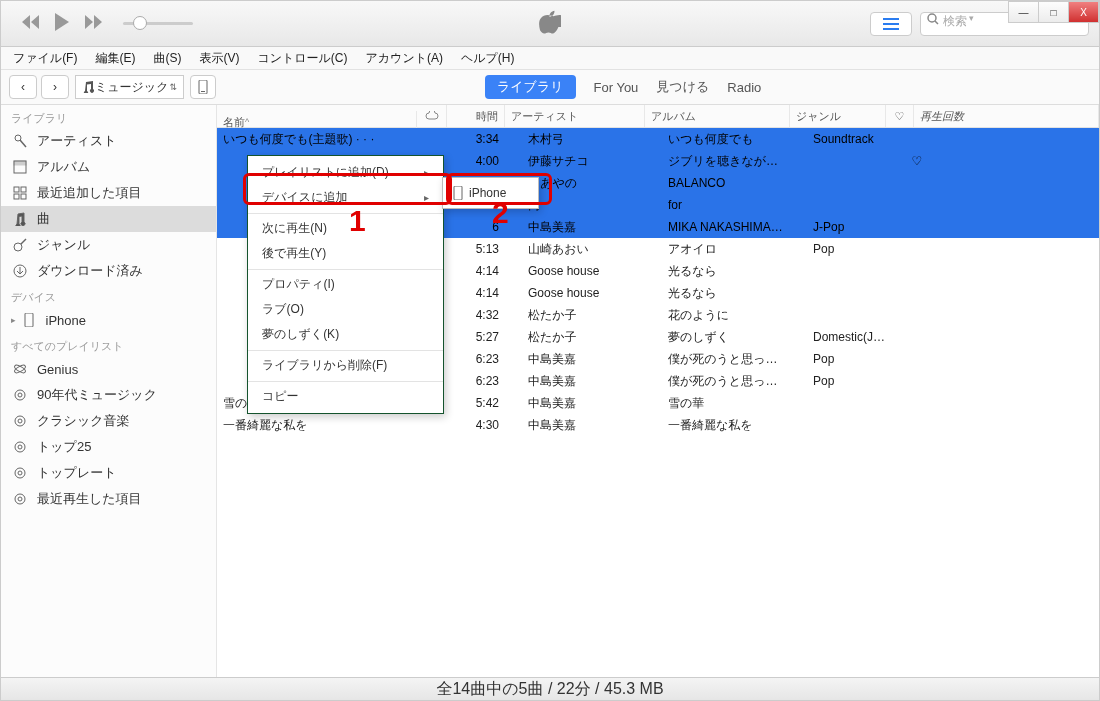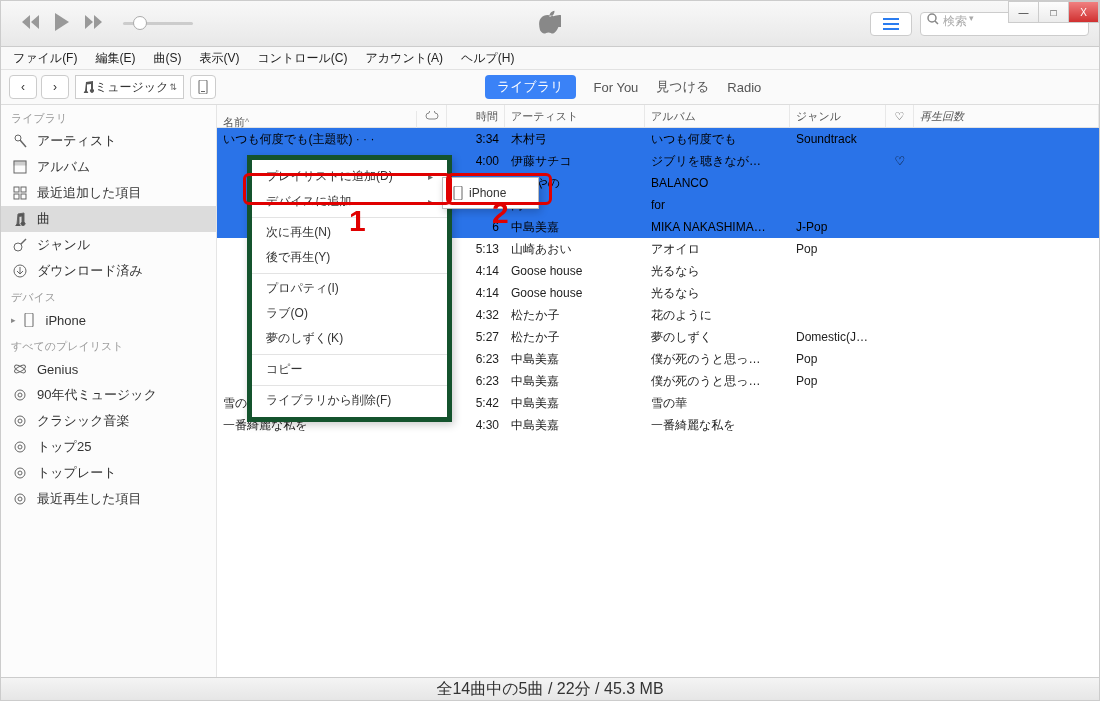--- a/index.html
+++ b/index.html
@@ -56,27 +56,27 @@
   .th.heart{flex:0 0 28px;justify-content:center;}
   .th.plays{flex:1;font-style:italic;}
   
   .list{flex:1;position:relative;overflow:hidden;}
   .trow{height:22px;display:flex;align-items:center;font-size:12px;color:#222;}
   .trow.sel{background:#2a73e8;color:#000000;}
   .td{padding:0 6px;box-sizing:border-box;overflow:hidden;white-space:nowrap;text-overflow:ellipsis;}
   .td.name{flex:0 0 200px;}
   .td.cloud{flex:0 0 30px;text-align:center;}
   .td.time{flex:0 0 58px;text-align:right;}
-  .td.artist{flex:0 0 140px;}
+  .td.artist{flex:0 0 140px;margin-left:17px;}
   .td.album{flex:0 0 145px;}
   .td.genre{flex:0 0 96px;}
   .td.heart{flex:0 0 28px;text-align:center;}
   .td.plays{flex:1;}
   
-  .ctx{position:absolute;left:30px;top:27px;width:195px;background:#fff;border:5px solid #14532d;box-shadow:2px 3px 8px rgba(0,0,0,0.2);z-index:20;padding:4px 0;}
+  .ctx{position:absolute;left:30px;top:27px;width:195px;background:#fff;border:1px solid #14532d;box-shadow:2px 3px 8px rgba(0,0,0,0.2);z-index:20;padding:4px 0;}
   .ctx .mi{padding:4px 14px;font-size:12px;display:flex;justify-content:space-between;align-items:center;}
   .ctx .mi.sep{border-top:1px solid #e3e3e3;margin-top:3px;padding-top:6px;}
   .ctx .arrow{font-size:10px;color:#666;}
   .sub{position:absolute;left:225px;top:49px;width:95px;background:#fff;border:1px solid #bbb;box-shadow:2px 3px 8px rgba(0,0,0,0.2);z-index:21;padding:4px 0;}
   .sub .mi{padding:4px 10px;display:flex;align-items:center;gap:6px;font-size:12px;}
   
   .hl{position:absolute;border:3px solid #e00000;border-radius:6px;z-index:30;pointer-events:none;}
   .hl.one{left:26px;top:45px;width:203px;height:26px;}
   .hl.two{left:229px;top:45px;width:100px;height:26px;}
   .num{position:absolute;font-size:30px;font-weight:bold;color:#e00000;z-index:31;font-family:Arial;}
@@ -479,24 +479,24 @@
           <div class="mi sep">
               <span>プロパティ(I)</span>
             </div>
           <div class="mi">
               <span>ラブ(O)</span>
             </div>
           <div class="mi">
               <span>夢のしずく(K)</span>
             </div>
           <div class="mi sep">
+              <span>ライブラリから削除(F)</span>
+            </div>
+          <div class="mi sep">
               <span>コピー</span>
-            </div>
-          <div class="mi sep">
-              <span>ライブラリから削除(F)</span>
             </div>
         </div>
         <div class="sub">
           <div class="mi">
             <svg width="10" height="14">
                 <rect x="1" y="0" width="8" height="14" rx="1" fill="none" stroke="#666"></rect>
               </svg>
             <span>iPhone</span>
           </div>
         </div>

